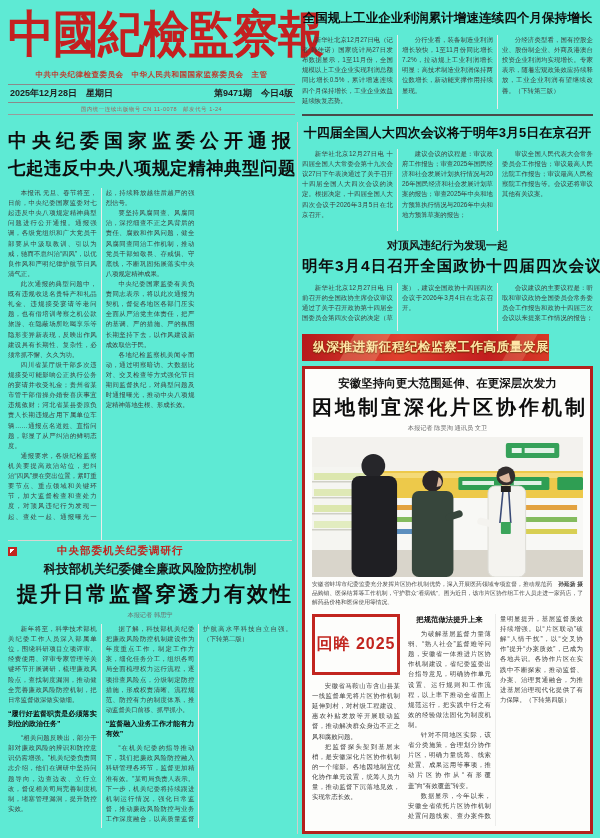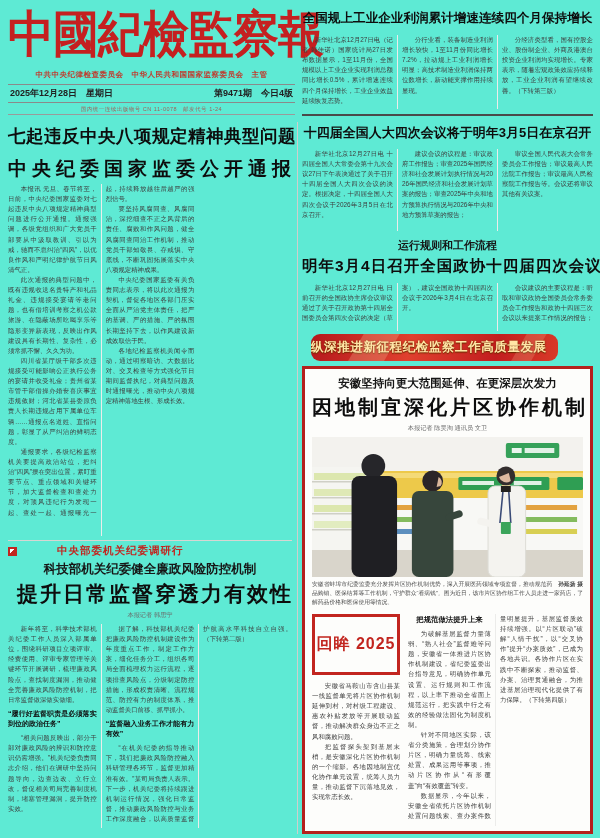--- a/index.html
+++ b/index.html
@@ -51,23 +51,23 @@
   .renda .headline{font-size:13px;margin:2px 0 7px;}
   .renda .flow{column-count:3;height:82px;}
 
   
   .zhengxie{position:absolute;left:302px;top:238px;width:291px;height:92px;}
   .zhengxie .kicker{font-size:11px;margin:0 0 3px;}
   .zhengxie .headline{font-size:15.5px;letter-spacing:1px;margin:0 0 6px;}
   .zhengxie .flow{column-count:3;height:48px;}
 
   
-  .banner{position:absolute;left:311px;top:334px;width:247px;height:27px;
+  .banner{position:absolute;left:302px;top:334px;width:247px;height:27px;
           background:linear-gradient(100deg,#b5181c 0%,#e0402e 40%,#c21e1f 75%,#d93a28 100%);
-          display:flex;align-items:center;justify-content:flex-start;overflow:hidden;border-radius:9px;}
+          display:flex;align-items:center;justify-content:flex-end;overflow:hidden;}
   .banner:before{content:"";position:absolute;left:18%;top:-10px;width:36px;height:50px;
           background:rgba(255,230,180,.22);transform:skewX(-30deg);}
   .banner:after{content:"";position:absolute;right:8%;top:-10px;width:20px;height:50px;
           background:rgba(255,230,180,.18);transform:skewX(-30deg);}
   .banner-text{font-size:12.6px;font-weight:bold;color:#ffe6a6;white-space:nowrap;
           text-shadow:0 1px 1px #6d2a00,0 0 2px #8a3b00;letter-spacing:.5px;}
 
   
   .redbox{position:absolute;left:302px;top:366px;width:291px;height:468px;
           border:3px solid #b5201c;background:#fdfdfb;padding:5px 7px;}
@@ -120,22 +120,22 @@
         <p class="seg-p">分经济类型看，国有控股企业、股份制企业、外商及港澳台投资企业利润均实现增长。专家表示，随着宏观政策效应持续释放，工业企业利润有望继续改善。（下转第三版）</p>
       </div>
   </div>
 
   <div class="rule-h-top" data-name="header-rule-right"></div>
   <div class="rule-h-left" data-name="header-rule-left"></div>
   <div class="rule-v-mid" data-name="center-column-divider"></div>
   <div class="rule-h-bottomleft" data-name="left-section-divider"></div>
 
   <div class="tongbao" data-name="article-tongbao">
+    <div class="headline h1" data-name="tongbao-headline-line1">中央纪委国家监委公开通报</div>
     <div class="headline h2" data-name="tongbao-headline-line2">七起违反中央八项规定精神典型问题</div>
-    <div class="headline h1" data-name="tongbao-headline-line1">中央纪委国家监委公开通报</div>
     <div class="flow" data-name="tongbao-body">
         <p class="seg-p">本报讯 元旦、春节将至，日前，中央纪委国家监委对七起违反中央八项规定精神典型问题进行公开通报。通报强调，各级党组织和广大党员干部要从中汲取教训、引以为戒，驰而不息纠治“四风”，以优良作风和严明纪律护航节日风清气正。</p>
         <p class="seg-p">此次通报的典型问题中，既有违规收送名贵特产和礼品礼金、违规接受宴请等老问题，也有借培训考察之机公款旅游、在隐蔽场所吃喝享乐等隐形变异新表现，反映出作风建设具有长期性、复杂性，必须常抓不懈、久久为功。</p>
         <p class="seg-p">四川省某厅级干部多次违规接受可能影响公正执行公务的宴请并收受礼金；贵州省某市管干部借操办婚丧喜庆事宜违规敛财；河北省某县委原负责人长期违规占用下属单位车辆……通报点名道姓、直指问题，彰显了从严纠治的鲜明态度。</p>
         <p class="seg-p">通报要求，各级纪检监察机关要提高政治站位，把纠治“四风”摆在突出位置，紧盯重要节点、重点领域和关键环节，加大监督检查和查处力度，对顶风违纪行为发现一起、查处一起、通报曝光一起，持续释放越往后越严的强烈信号。</p>
         <p class="seg-p">要坚持风腐同查、风腐同治，深挖细查不正之风背后的责任、腐败和作风问题，健全风腐同查同治工作机制，推动党员干部知敬畏、存戒惧、守底线，不断巩固拓展落实中央八项规定精神成果。</p>
         <p class="seg-p">中央纪委国家监委有关负责同志表示，将以此次通报为契机，督促各地区各部门压实全面从严治党主体责任，把严的基调、严的措施、严的氛围长期坚持下去，以作风建设新成效取信于民。</p>
         <p class="seg-p">各地纪检监察机关闻令而动，通过明察暗访、大数据比对、交叉检查等方式强化节日期间监督执纪，对典型问题及时通报曝光，推动中央八项规定精神落地生根、形成长效。</p>
       </div>
   </div>
@@ -143,21 +143,21 @@
   <div class="renda" data-name="article-renda">
     <div class="headline" data-name="renda-headline">十四届全国人大四次会议将于明年3月5日在京召开</div>
     <div class="flow" data-name="renda-body">
         <p class="seg-p">新华社北京12月27日电 十四届全国人大常委会第十九次会议27日下午表决通过了关于召开十四届全国人大四次会议的决定。根据决定，十四届全国人大四次会议于2026年3月5日在北京召开。</p>
         <p class="seg-p">建议会议的议程是：审议政府工作报告；审查2025年国民经济和社会发展计划执行情况与2026年国民经济和社会发展计划草案的报告；审查2025年中央和地方预算执行情况与2026年中央和地方预算草案的报告；</p>
         <p class="seg-p">审议全国人民代表大会常务委员会工作报告；审议最高人民法院工作报告；审议最高人民检察院工作报告等。会议还将审议其他有关议案。</p>
       </div>
   </div>
 
   <div class="zhengxie" data-name="article-zhengxie">
-    <div class="kicker" data-name="zhengxie-kicker">运行规则和工作流程</div>
+    <div class="kicker" data-name="zhengxie-kicker">对顶风违纪行为发现一起</div>
     <div class="headline" data-name="zhengxie-headline">明年3月4日召开全国政协十四届四次会议</div>
     <div class="flow" data-name="zhengxie-body">
         <p class="seg-p">新华社北京12月27日电 日前召开的全国政协主席会议审议通过了关于召开政协第十四届全国委员会第四次会议的决定（草案），建议全国政协十四届四次会议于2026年3月4日在北京召开。</p>
         <p class="seg-p">会议建议的主要议程是：听取和审议政协全国委员会常务委员会工作报告和政协十四届三次会议以来提案工作情况的报告；列席十四届全国人大四次会议，听取并讨论政府工作报告及其他有关报告等。</p>
       </div>
   </div>
 
   <div class="banner" data-name="slogan-banner">
     <span class="banner-text" data-name="slogan-banner-text">纵深推进新征程纪检监察工作高质量发展</span>
   </div>

